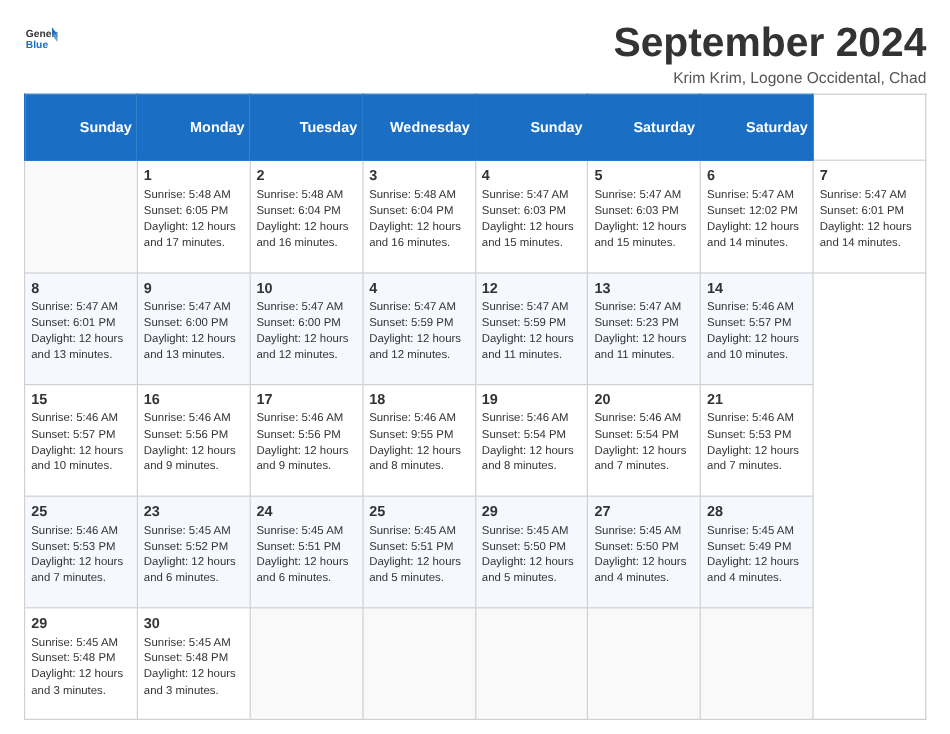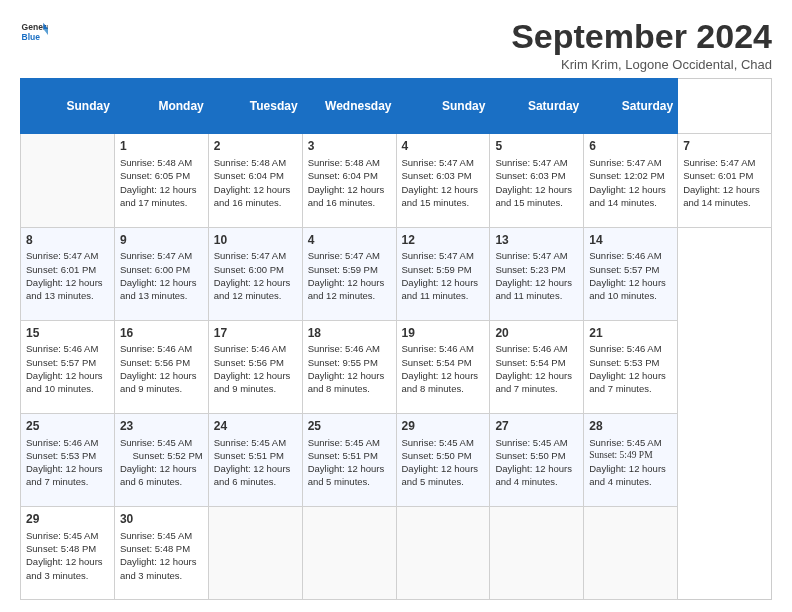--- a/index.html
+++ b/index.html
@@ -277,21 +277,21 @@
           <td>
             <span class="day-num">25</span>
             <span style="display: block;">Sunrise: 5:46 AM</span>
             <span style="display: block;">Sunset: 5:53 PM</span>
             <span style="display: block;">Daylight: 12 hours</span>
             <span style="display: block;">and 7 minutes.</span>
           </td>
           <td>
             <span class="day-num">23</span>
             <span style="display: block;">Sunrise: 5:45 AM</span>
-            <span style="display: block; text-align: right;">Sunset: 5:52 PM</span>
+            <span style="display: block;">Sunset: 5:52 PM</span>
             <span style="display: block;">Daylight: 12 hours</span>
             <span style="display: block;">and 6 minutes.</span>
           </td>
           <td>
             <span class="day-num">24</span>
             <span style="display: block;">Sunrise: 5:45 AM</span>
             <span style="display: block;">Sunset: 5:51 PM</span>
             <span style="display: block;">Daylight: 12 hours</span>
             <span style="display: block;">and 6 minutes.</span>
           </td>
@@ -312,21 +312,21 @@
           <td>
             <span class="day-num">27</span>
             <span style="display: block;">Sunrise: 5:45 AM</span>
             <span style="display: block;">Sunset: 5:50 PM</span>
             <span style="display: block;">Daylight: 12 hours</span>
             <span style="display: block;">and 4 minutes.</span>
           </td>
           <td>
             <span class="day-num">28</span>
             <span style="display: block;">Sunrise: 5:45 AM</span>
-            <span style="display: block; font-family: Liberation Serif, serif;">Sunset: 5:49 PM</span>
+            <span style="display: block;">Sunset: 5:49 PM</span>
             <span style="display: block;">Daylight: 12 hours</span>
             <span style="display: block;">and 4 minutes.</span>
           </td>
         </tr>
         <tr class="last-row">
           <td>
             <span class="day-num">29</span>
             <span style="display: block;">Sunrise: 5:45 AM</span>
             <span style="display: block;">Sunset: 5:48 PM</span>
             <span style="display: block;">Daylight: 12 hours</span>

